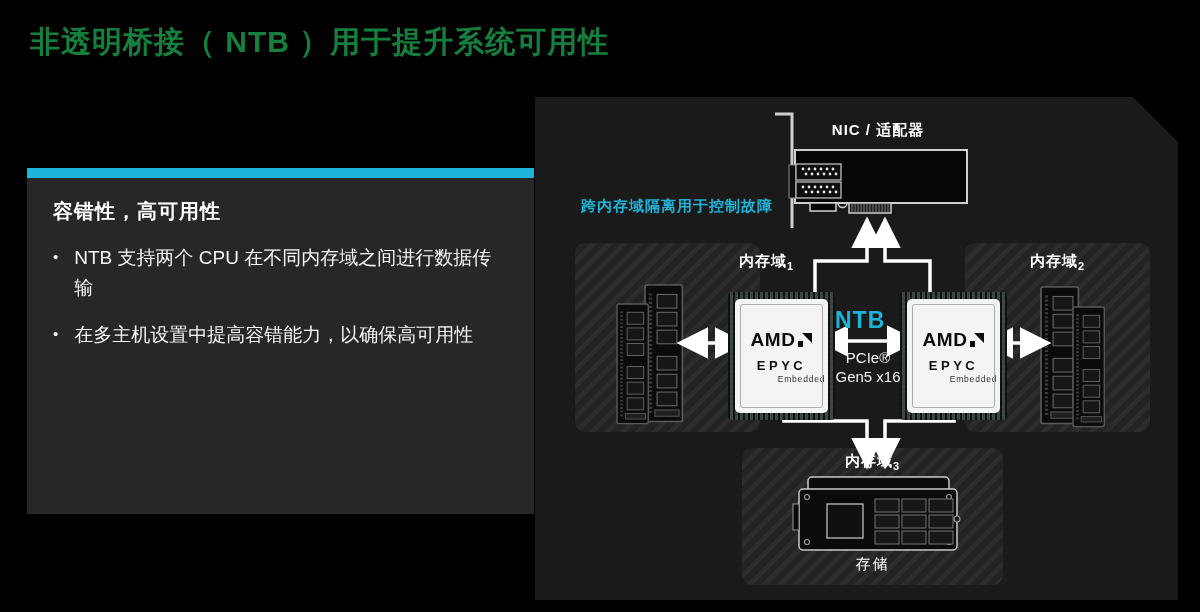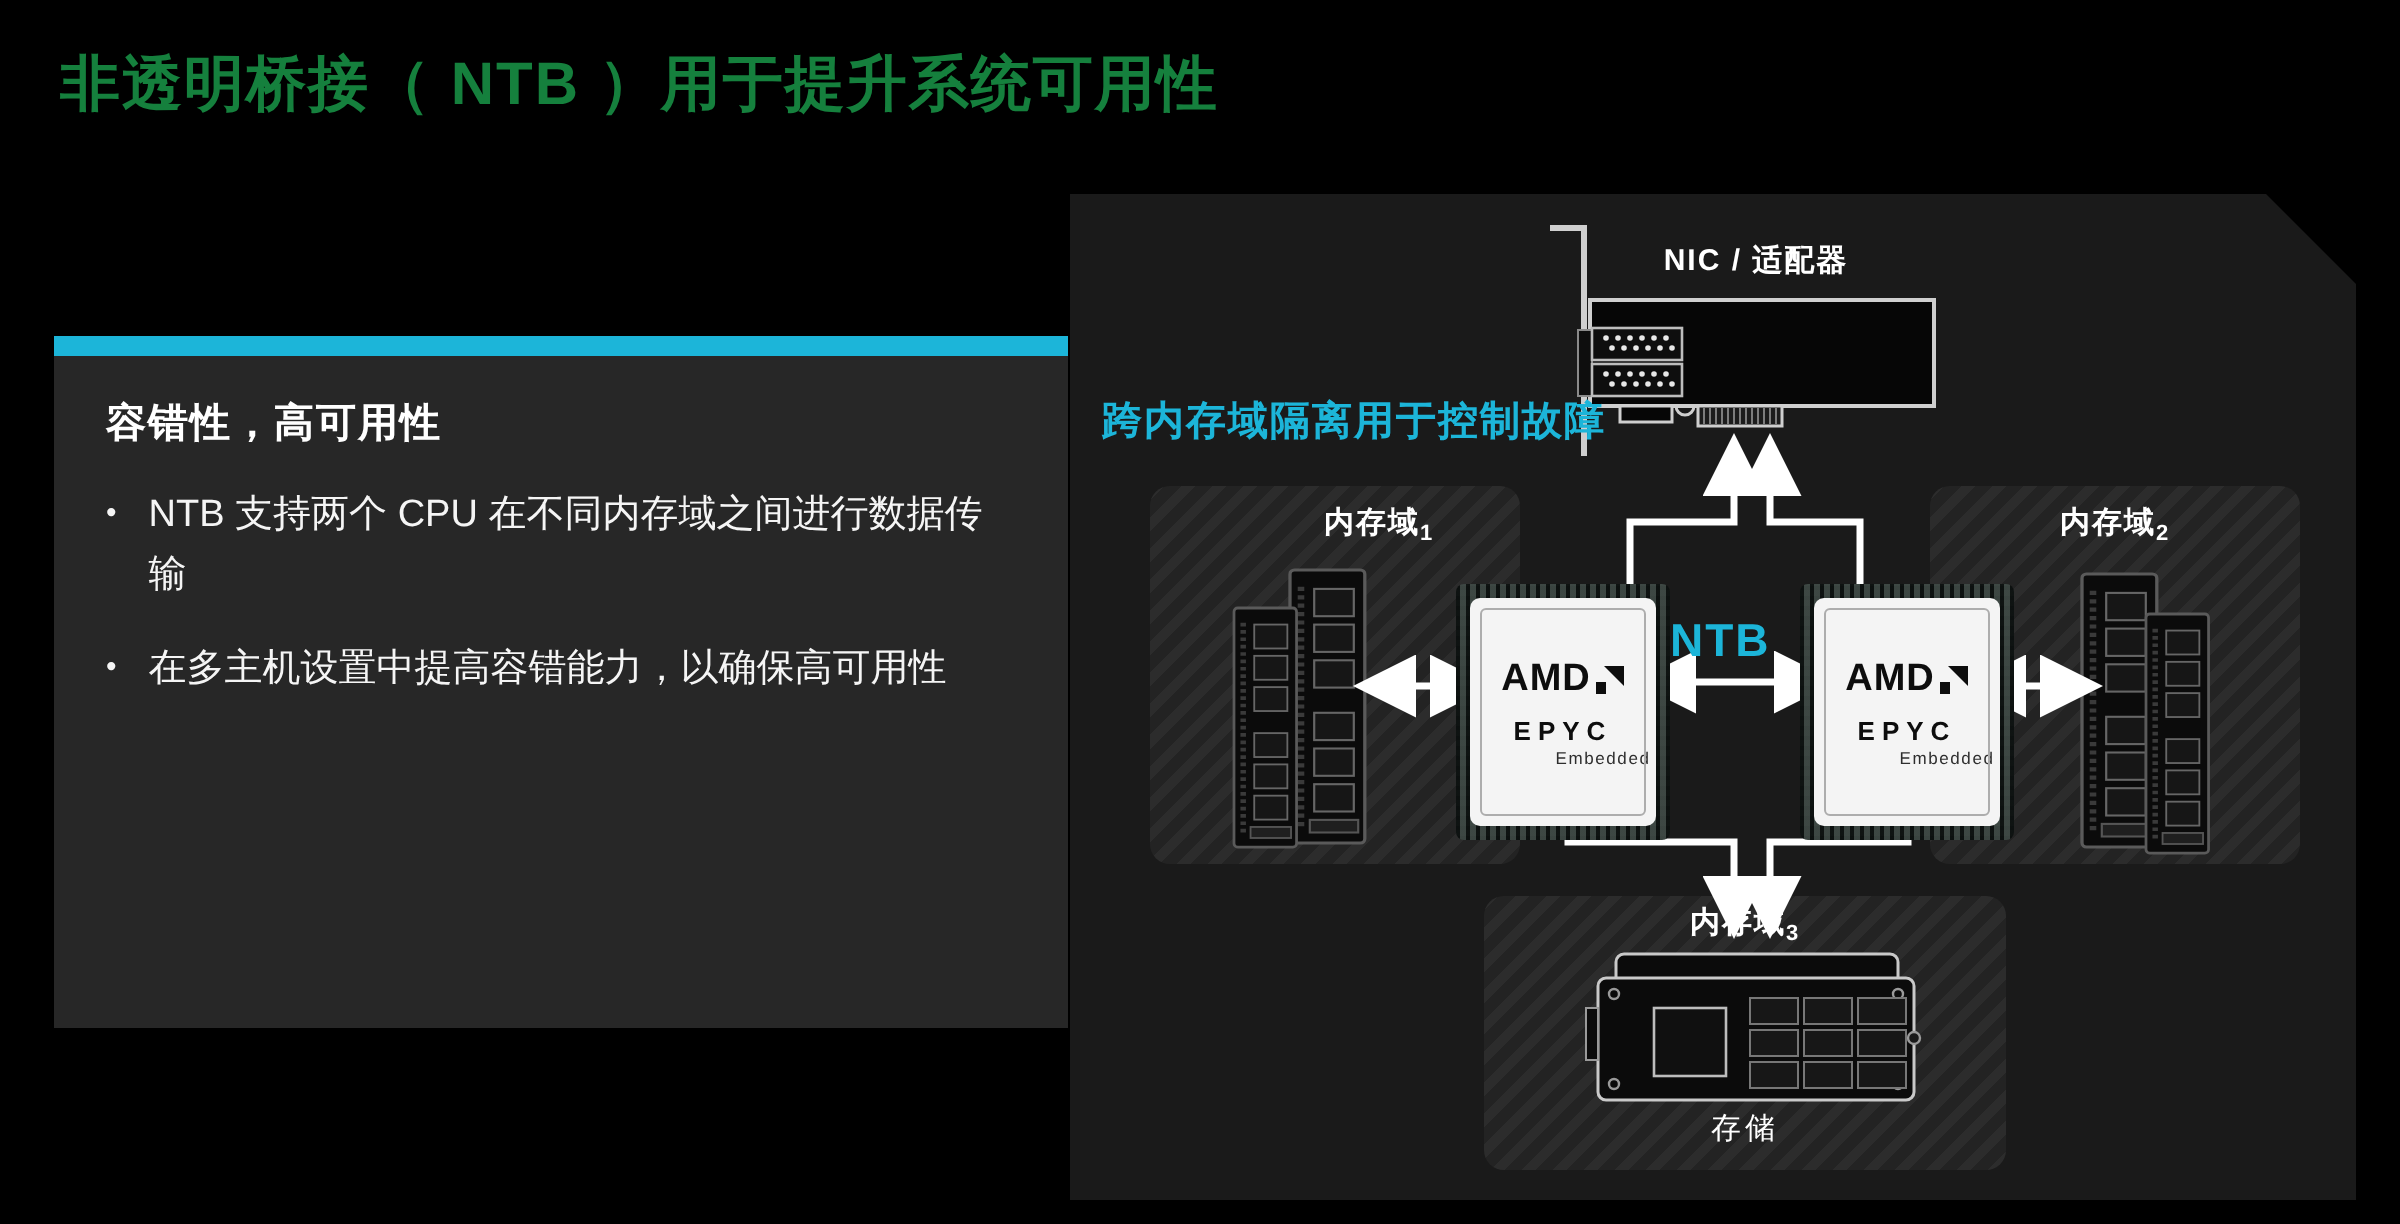--- a/index.html
+++ b/index.html
@@ -36,30 +36,30 @@
     background:repeating-linear-gradient(135deg,#2c2c2c 0 5px,#232323 5px 11px);
   }
   .box-domain1{left:40px;top:146px;width:185px;height:189px;}
   .box-domain2{left:430px;top:146px;width:185px;height:189px;}
   .box-domain3{left:207px;top:351px;width:261px;height:137px;}
   .domain-label{
     position:absolute;text-align:center;color:#fff;
     font-size:15px;font-weight:bold;letter-spacing:1px;z-index:5;
   }
   .domain-label sub{font-size:11px;}
-  .lbl-d1{left:28px;top:155px;width:185px;transform:translateX(34px);}
+  .lbl-d1{left:40px;top:155px;width:185px;transform:translateX(34px);text-align:right;}
   .lbl-d2{left:430px;top:155px;width:185px;}
   .lbl-d3{left:207px;top:355px;width:261px;}
   .storage-label{
     position:absolute;left:207px;top:458px;width:261px;text-align:center;
     color:#fff;font-size:15px;font-weight:normal;letter-spacing:2px;z-index:5;
   }
   .isolation-note{
-    position:absolute;left:16px;top:100px;z-index:5;
-    color:#1cb5d9;font-size:20px;font-weight:bold;letter-spacing:1px;
+    position:absolute;left:46px;top:100px;z-index:5;
+    color:#1cb5d9;font-size:15px;font-weight:bold;letter-spacing:1px;
   }
   .nic-label{
     position:absolute;left:263px;top:24px;width:160px;text-align:center;z-index:5;
     color:#fff;font-size:15px;font-weight:bold;letter-spacing:1px;
   }
   .ntb-label{
     position:absolute;left:300px;top:210px;width:66px;text-align:left;z-index:6;
     color:#1cb5d9;font-size:23px;font-weight:bold;letter-spacing:1px;
   }
   .pcie-label{
@@ -216,20 +216,24 @@
   <div class="isolation-note">跨内存域隔离用于控制故障</div>
   <div class="nic-label">NIC / 适配器</div>
 
   <div class="domain-label lbl-d1"><span>内存域</span><sub>1</sub></div>
   <div class="domain-label lbl-d2"><span>内存域</span><sub>2</sub></div>
   <div class="domain-label lbl-d3"><span>内存域</span><sub>3</sub></div>
 
   <div class="storage-label">存储</div>
 
   <div class="ntb-label">NTB</div>
+  <div class="pcie-label">
+    <div>PCIe®</div>
+    <div>Gen5 x16</div>
+  </div>
 
   <div class="cpu-chip cpu-1">
     <div class="cpu-pkg">
       <div class="cpu-pkg-border"></div>
       <div class="amd-row">
         <span class="amd-word">AMD</span>
         <svg width="14" height="14" viewBox="0 0 14 14">
             <polygon points="4,0 14,0 14,10" fill="#0d0d0d"></polygon>
             <polygon points="0,8 5,8 5,14 0,14" fill="#0d0d0d"></polygon>
           </svg>

